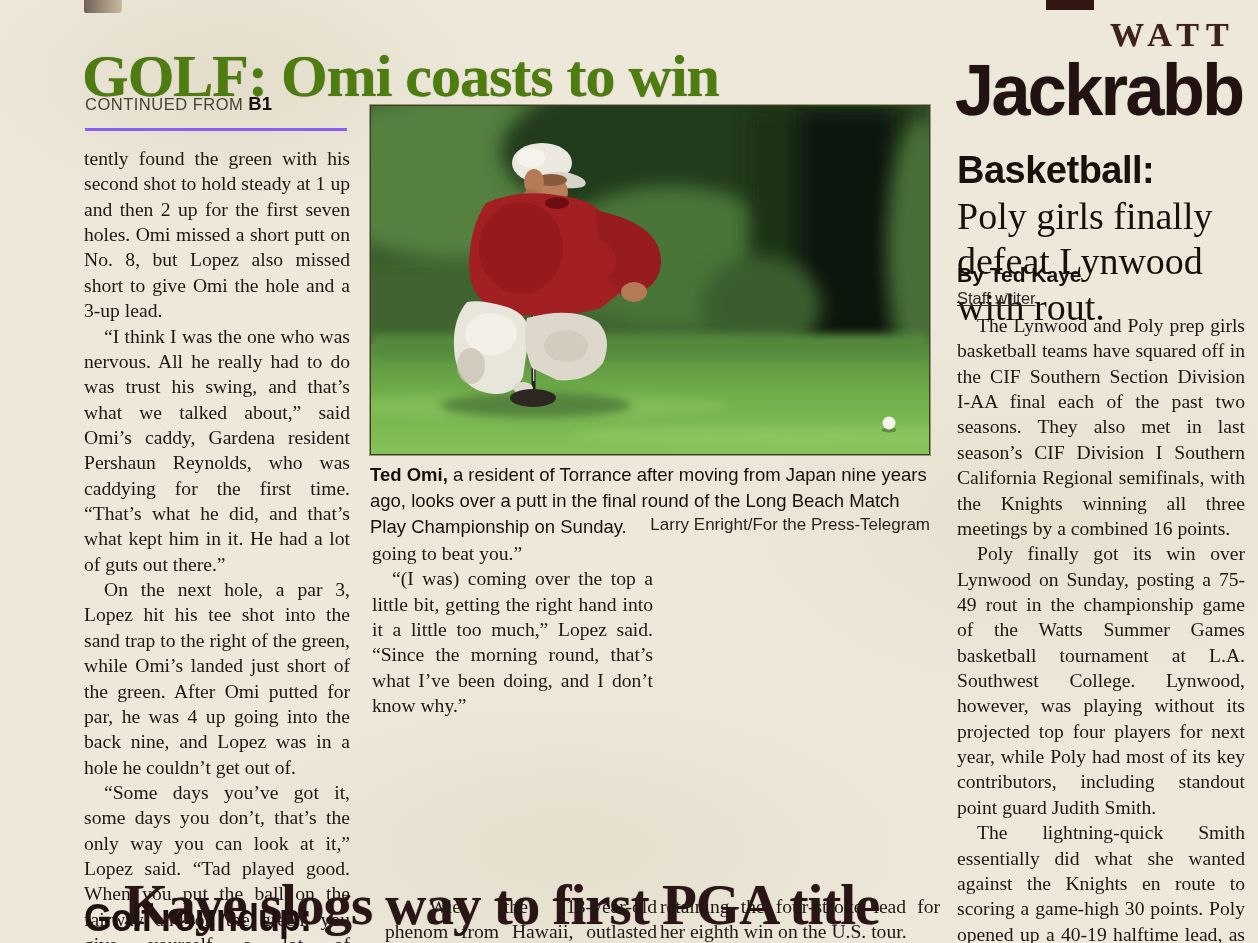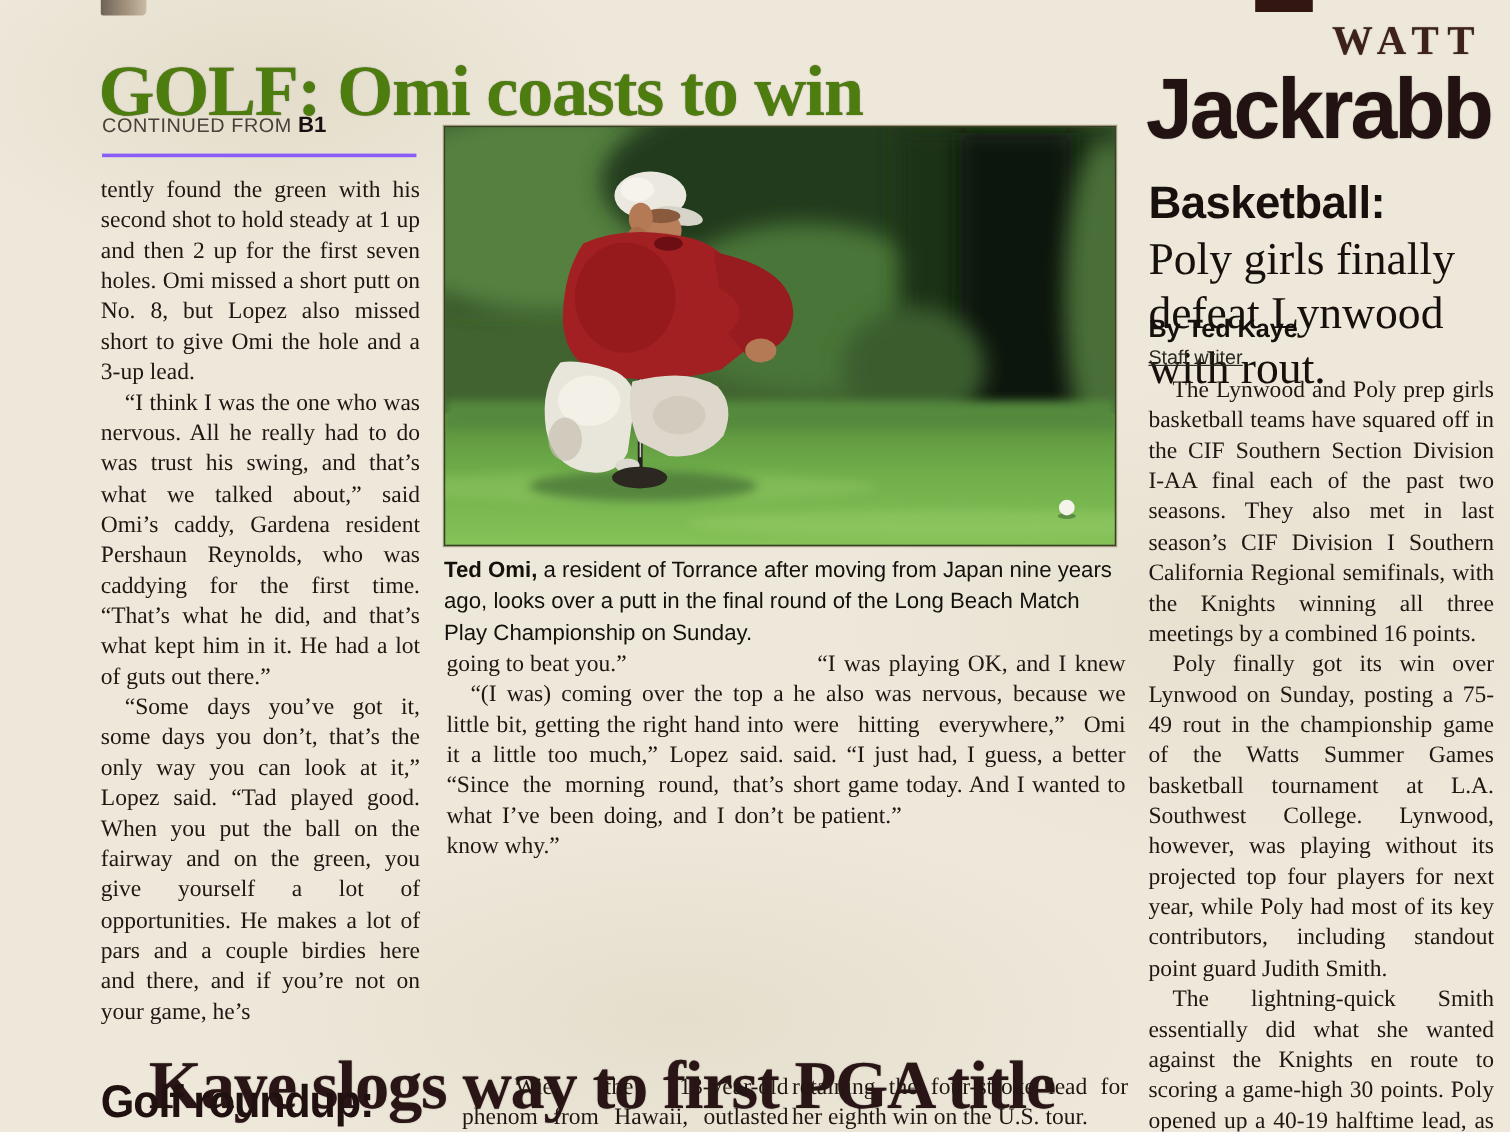--- a/index.html
+++ b/index.html
@@ -91,20 +91,21 @@
 <h1 class="abs headline-main">GOLF: Omi coasts to win</h1>
 
 <div class="abs continued">
   <span>CONTINUED FROM</span>
   <b>B1</b>
 </div>
 
 <div class="abs bodycol col1">
     <p class="noindent">tently found the green with his second shot to hold steady at 1 up and then 2 up for the first seven holes. Omi missed a short putt on No. 8, but Lopez also missed short to give Omi the hole and a 3-up lead.</p>
     <p>“I think I was the one who was nervous. All he really had to do was trust his swing, and that’s what we talked about,” said Omi’s caddy, Gardena resident Pershaun Reynolds, who was caddying for the first time. “That’s what he did, and that’s what kept him in it. He had a lot of guts out there.”</p>
+    <p>On the next hole, a par 3, Lopez hit his tee shot into the sand trap to the right of the green, while Omi’s landed just short of the green. After Omi putted for par, he was 4 up going into the back nine, and Lopez was in a hole he couldn’t get out of.</p>
     <p>“Some days you’ve got it, some days you don’t, that’s the only way you can look at it,” Lopez said. “Tad played good. When you put the ball on the fairway and on the green, you give yourself a lot of opportunities. He makes a lot of pars and a couple birdies here and there, and if you’re not on your game, he’s</p>
   </div>
 
 <figure class="abs photo" style="margin:0">
   <svg width="558" height="348" viewBox="0 0 558 348">
     <defs>
       <filter id="b8" x="-40%" y="-40%" width="180%" height="180%">
           <feGaussianBlur stdDeviation="9"></feGaussianBlur>
         </filter>
       <filter id="b4" x="-40%" y="-40%" width="180%" height="180%">
@@ -167,28 +168,28 @@
       <ellipse cx="162" cy="292" rx="23" ry="9" fill="#2c2821"></ellipse>
     </g>
 
     <ellipse cx="518" cy="324" rx="7.5" ry="2.5" fill="#3f6b31" opacity=".6"></ellipse>
     <circle cx="518" cy="317" r="6.5" fill="#f4f4ec"></circle>
   </svg>
 </figure>
 
 <div class="caption">
   <span class="cap-lead">Ted Omi,</span><span> a resident of Torrance after moving from Japan nine years ago, looks over a putt in the final round of the Long Beach Match Play Championship on Sunday.</span>
+  <span class="credit">Larry Enright/For the Press-Telegram</span>
 </div>
 
 <div class="abs bodycol col2">
     <p class="noindent">going to beat you.”</p>
     <p>“(I was) coming over the top a little bit, getting the right hand into it a little too much,” Lopez said. “Since the morning round, that’s what I’ve been doing, and I don’t know why.”</p>
   </div>
 <div class="abs bodycol col3">
-    <p>“I was playing OK, and I knew he also was nervous, because we were hitting everywhere,” Omi said. “I just had, I guess, a better short game today. And I wanted to be patient.”</p>
   </div>
 
 <h2 class="abs headline-2">Kaye slogs way to first PGA title</h2>
 <div class="abs roundup">Golf roundup:</div>
 <div class="abs bodycol bcol2">
   <p>Wie, the 13-year-old phenom from Hawaii, outlasted Virada</p>
 </div>
 <div class="abs bodycol bcol3">
   <p class="noindent">retaining the four-stroke lead for her eighth win on the U.S. tour.</p>
 </div>

